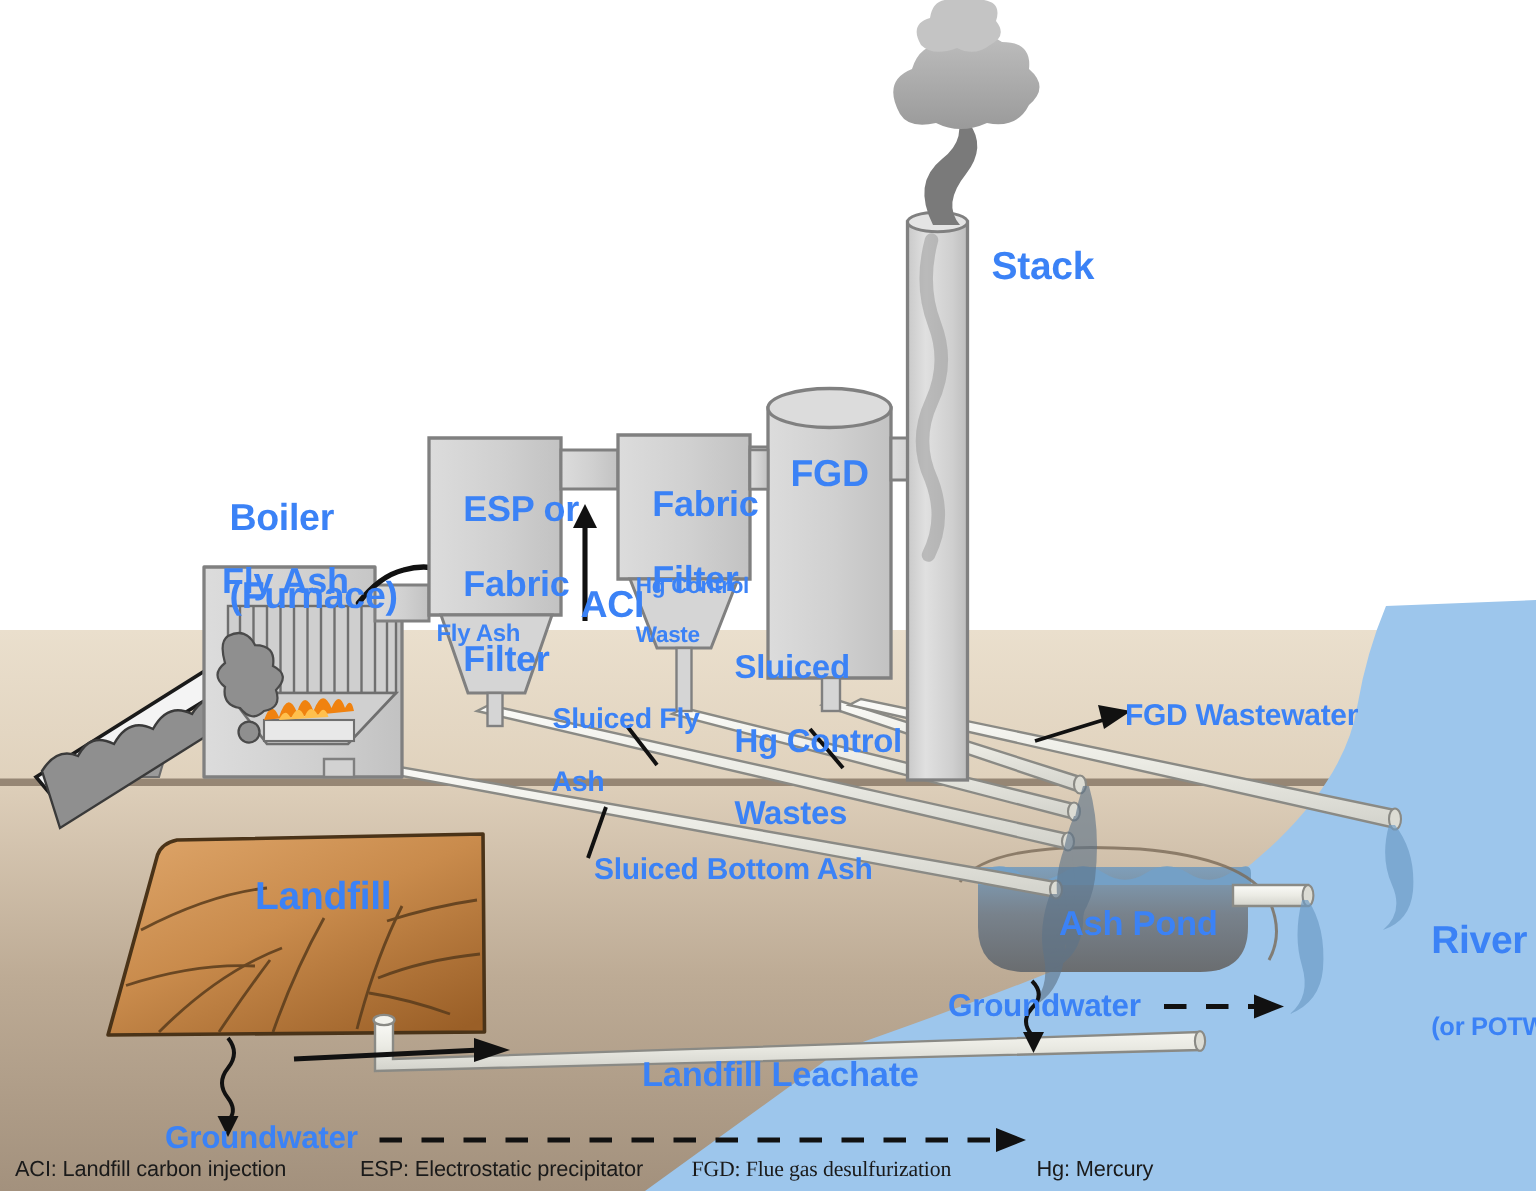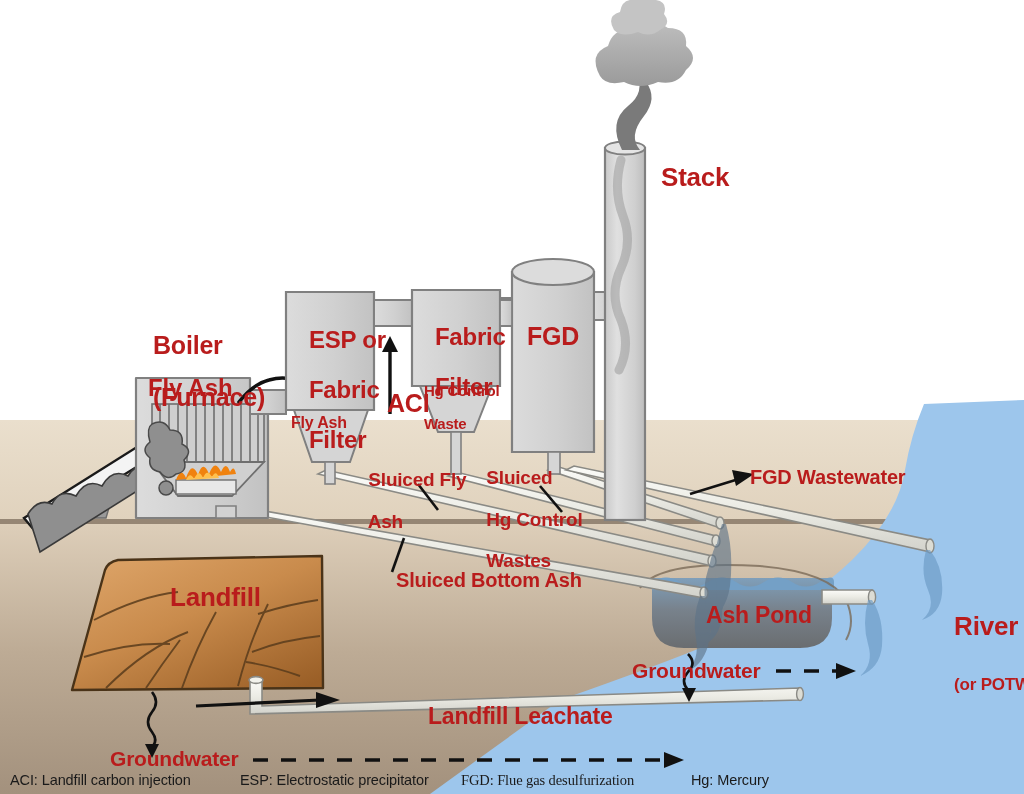--- a/index.html
+++ b/index.html
@@ -7,21 +7,21 @@
   body{
     font-family:"Liberation Sans", sans-serif;
     width:1024px;height:794px;overflow:hidden;
   }
   #stage{position:relative;width:1024px;height:794px;overflow:hidden;background:#ffffff;}
   #stage svg{position:absolute;left:0;top:0;}
   .lbl{
     position:absolute;
     font-family:"Liberation Sans", sans-serif;
     font-weight:bold;
-    color:#b91c1c;
+    color:#3b82f6;
     white-space:pre;
     line-height:1.04;
     letter-spacing:-0.2px;
   }
   .lbl.ctr{}
   .footnote{
     position:absolute;
     font-family:"Liberation Sans", sans-serif;
     font-weight:normal;
     color:#1a1a1a;
@@ -282,30 +282,30 @@
   <div class="lbl ctr" style="left:409px;top:300px;width:94px;font-size:24px;">
     <span>Fabric</span><br>
     <span>Filter</span>
   </div>
 
   <div class="lbl ctr" style="left:408px;top:366px;width:98px;font-size:15px;line-height:1.12;">
     <span>Hg Control</span><br>
     <span>Waste</span>
   </div>
 
-  <div class="lbl" style="left:527px;top:303px;font-size:25px;margin-top:20px;">FGD</div>
+  <div class="lbl" style="left:527px;top:303px;font-size:25px;">FGD</div>
 
   <div class="lbl" style="left:661px;top:164px;font-size:26px;">Stack</div>
 
   <div class="lbl ctr" style="left:348px;top:449px;width:118px;font-size:19px;line-height:1.1;">
     <span>Sluiced Fly</span><br>
     <span>Ash</span>
   </div>
 
-  <div class="lbl ctr" style="left:466px;top:447px;width:120px;font-size:19px;line-height:1.1;">
+  <div class="lbl ctr" style="left:466px;top:409px;width:120px;font-size:22px;line-height:1.1;">
     <span>Sluiced</span><br>
     <span>Hg Control</span><br>
     <span>Wastes</span>
   </div>
 
   <div class="lbl" style="left:750px;top:467px;font-size:20px;">FGD Wastewater</div>
 
   <div class="lbl" style="left:396px;top:570px;font-size:20px;">Sluiced Bottom Ash</div>
 
   <div class="lbl" style="left:428px;top:705px;font-size:23px;">Landfill Leachate</div>

